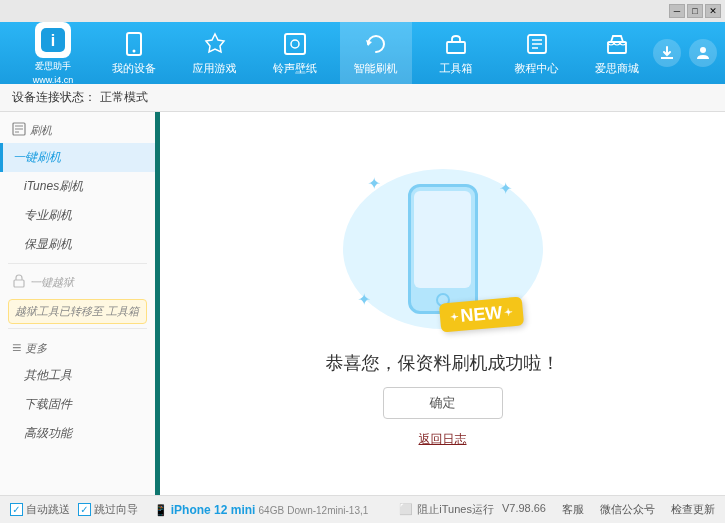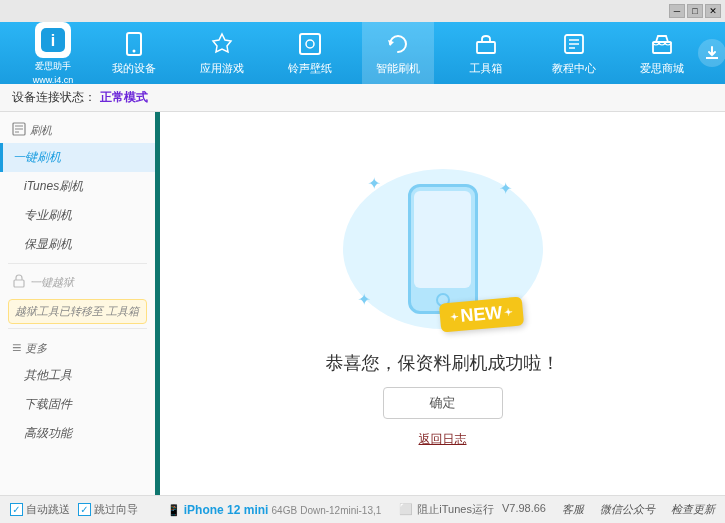--- a/index.html
+++ b/index.html
@@ -46,21 +46,21 @@
       border-radius: 8px;
       display: flex; align-items: center; justify-content: center;
       font-size: 18px; font-weight: bold; color: #1a9de0;
     }
     .logo-text { color: #fff; font-size: 9px; margin-top: 2px; }
 
     .nav-items {
       display: flex;
       flex: 1;
       justify-content: space-between;
-      gap: 16px;
+      gap: 8px;
     }
     .nav-item {
       display: flex;
       flex-direction: column;
       align-items: center;
       justify-content: center;
       width: 72px;
       height: 62px;
       color: #fff;
       cursor: pointer;
@@ -92,21 +92,21 @@
       height: 28px;
       background: #f7f7f7;
       border-bottom: 1px solid #ddd;
       display: flex;
       align-items: center;
       padding: 0 12px;
       font-size: 12px;
       color: #666;
     }
     .status-bar .status-label { color: #333; margin-right: 4px; }
-    .status-bar .status-value { color: #6d28d9; font-weight: bold; text-align: right; }
+    .status-bar .status-value { color: #404040; font-weight: normal; text-align: right; }
 
     
     .main-layout {
       display: flex;
       height: calc(523px - 22px - 62px - 28px - 28px);
     }
 
     
     .sidebar {
       width: 160px;
@@ -289,32 +289,32 @@
     }
     .bottom-left { display: flex; align-items: center; gap: 8px; flex: 1; }
     .bottom-checkbox { display: flex; align-items: center; gap: 3px; cursor: pointer; }
     .checkbox-box {
       width: 13px; height: 13px;
       border: 1px solid #1a9de0;
       background: #fff;
       display: flex; align-items: center; justify-content: center;
       font-size: 10px; color: #1a9de0;
     }
-    .device-info { margin-left: 21px; }
+    .device-info { margin-left: 8px; }
     .device-name { color: #1a9de0; font-weight: bold; font-size: 12px; }
     .device-detail { color: #888; font-size: 10px; }
 
     .bottom-right {
       display: flex;
       align-items: flex-start;
       gap: 16px;
       font-size: 11px;
       color: #666;
     }
-    .bottom-link { cursor: pointer; color: #555; font-style: italic; }
+    .bottom-link { cursor: pointer; color: #555; }
 
     .itunes-status {
       display: flex; align-items: center; gap: 4px;
       color: #666; font-size: 11px;
     }
   </style>
 </head>
 <body>
 
 <div class="title-bar">

